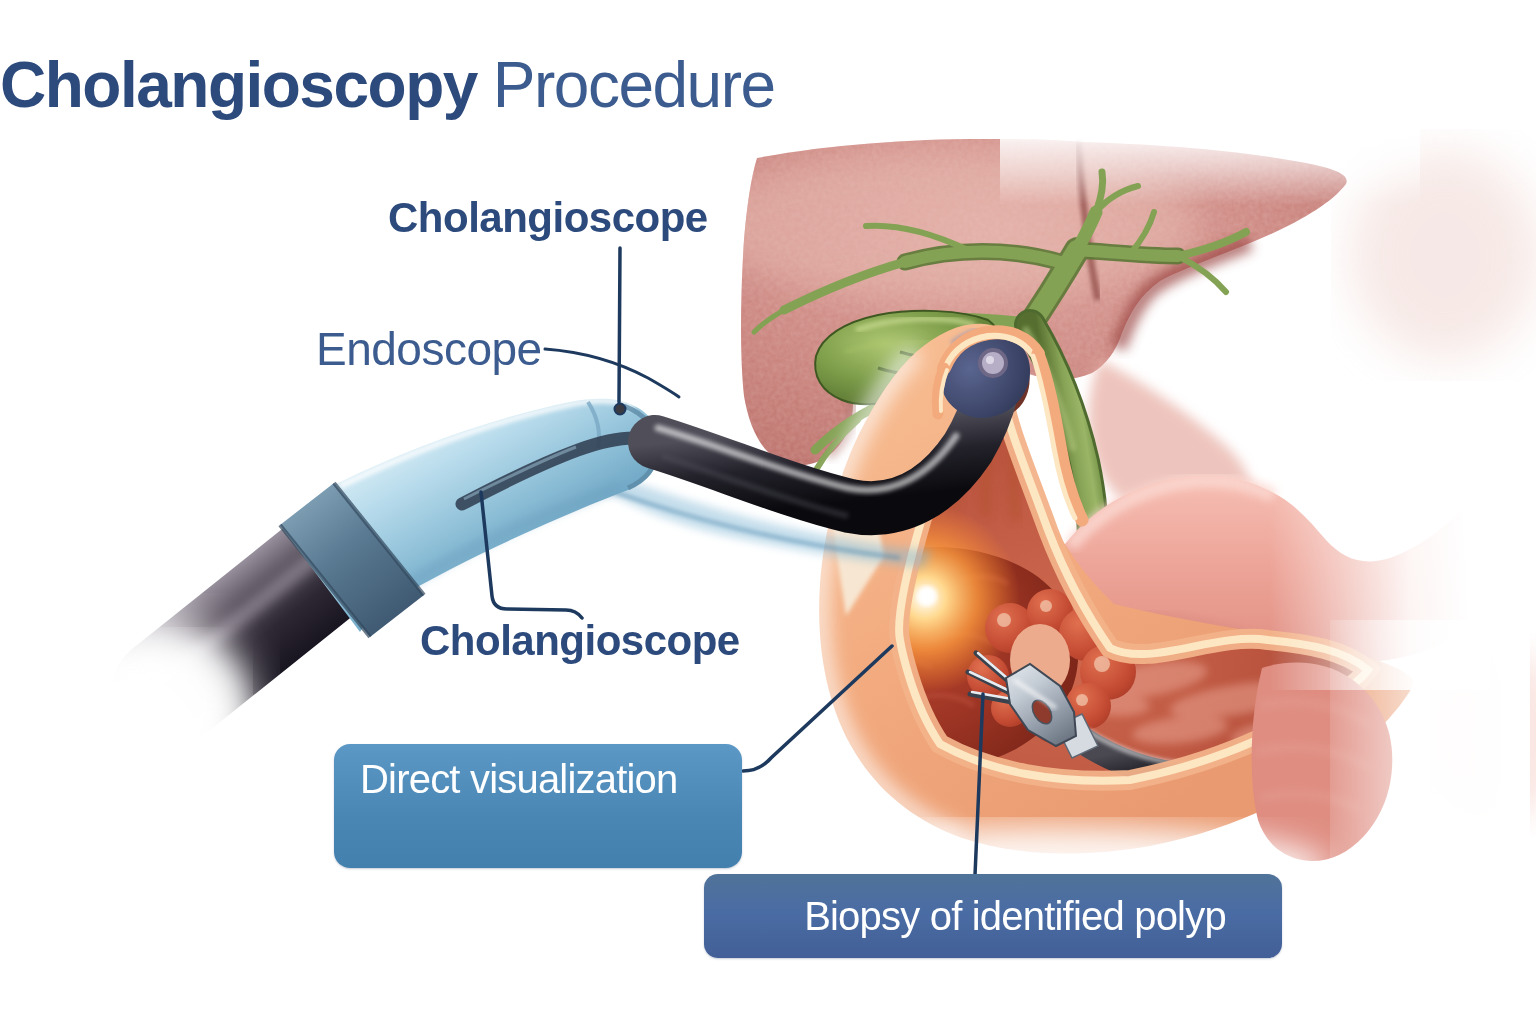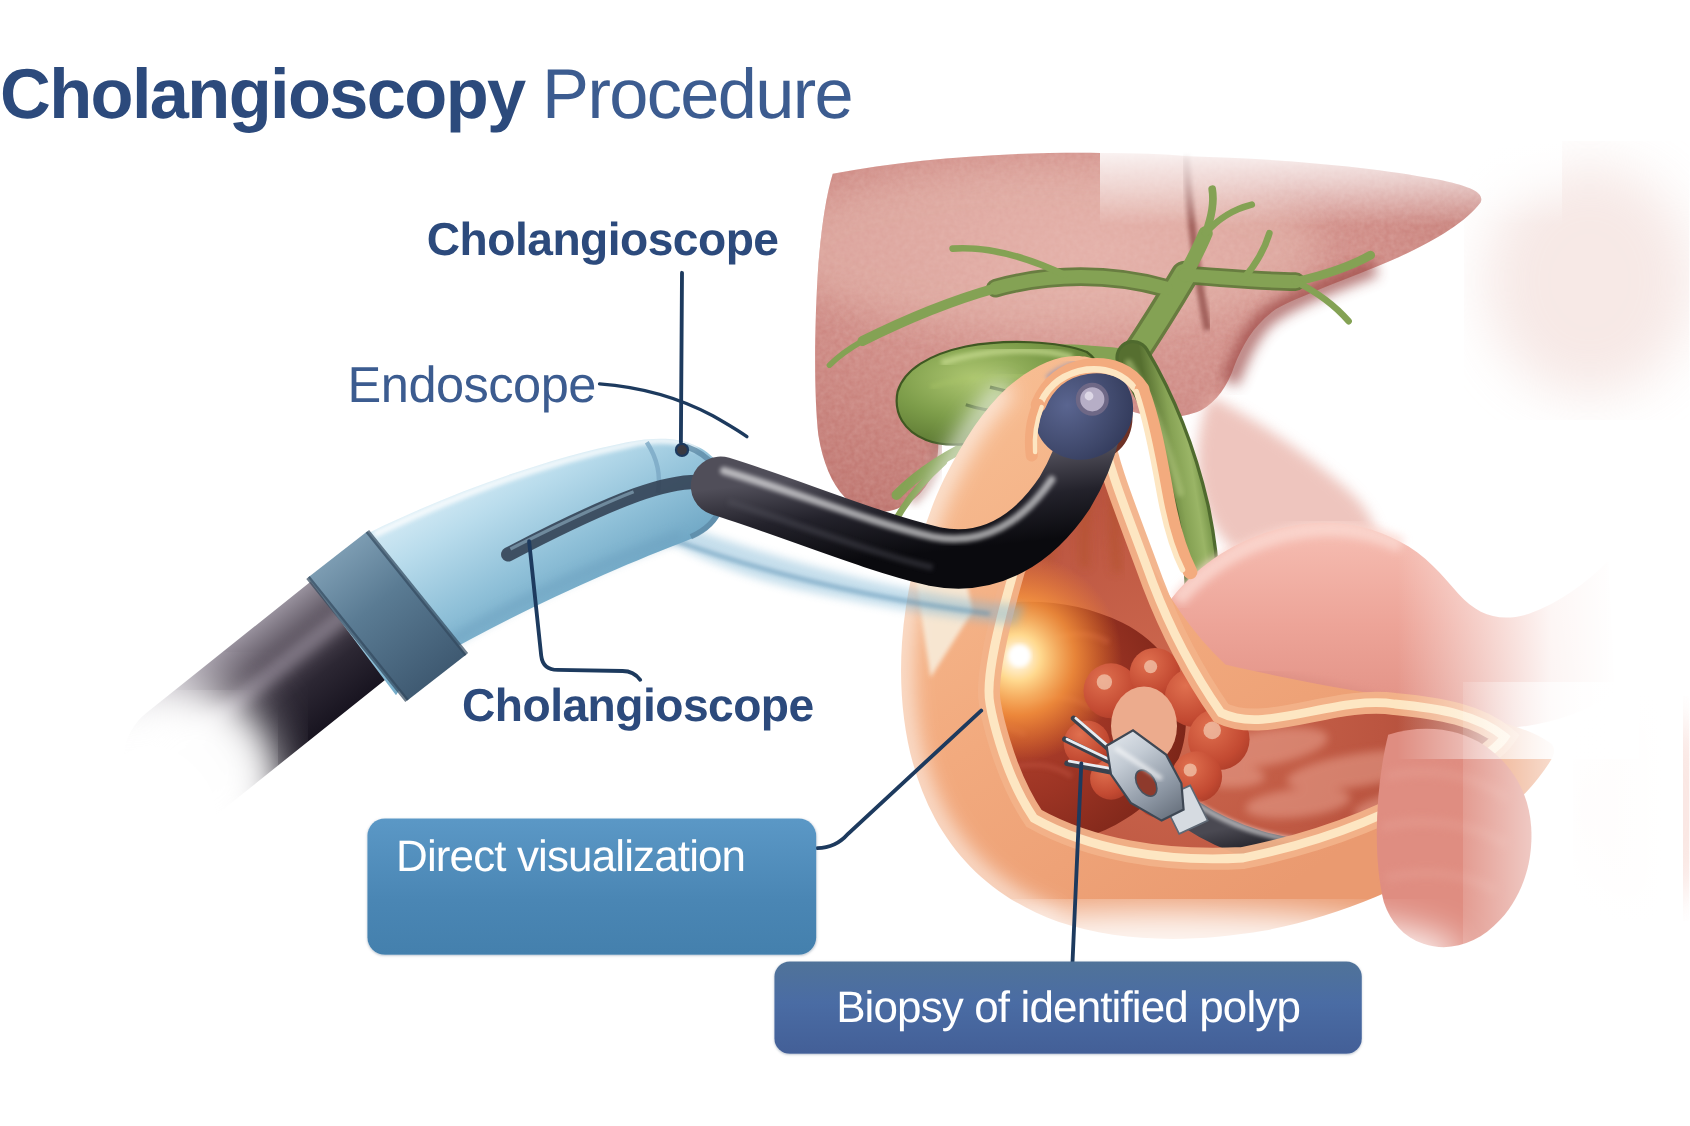--- a/index.html
+++ b/index.html
@@ -7,21 +7,21 @@
          font-family:"Liberation Sans","DejaVu Sans",sans-serif;}
   .stage svg{position:absolute;left:0;top:0;}
   .page-title{position:absolute;left:0;top:48px;width:100%;text-align:left;
               font-size:64px;letter-spacing:-1.5px;color:#2c4a7c;white-space:nowrap;}
   .page-title .t-bold{font-weight:700;color:#2c4a7c;}
   .page-title .t-reg{font-weight:400;color:#3c5c90;margin-left:16px;}
   .anat-label{position:absolute;color:#2c4a7c;white-space:nowrap;}
   .lbl-bold{font-weight:700;font-size:42px;letter-spacing:-0.5px;text-align:right;}
   .lbl-reg{font-weight:400;font-size:46px;letter-spacing:-0.5px;color:#3c5c90;}
   .callout{position:absolute;color:#ffffff;border-radius:16px;
-           box-shadow:0 1px 2px rgba(30,58,95,.25);}
+           box-shadow:0 1px 2px rgba(30,58,95,.25);padding-left:44px;}
   .callout-dv{left:334px;top:731px;width:408px;height:124px;
               background:linear-gradient(180deg,#5b98c6 0%,#4a86b4 60%,#4480ad 100%);
               padding:10px 0 0 26px;box-sizing:border-box;
               font-size:40px;line-height:1.26;letter-spacing:-0.8px;margin-top:13px;}
   .callout-bi{left:704px;top:874px;width:534px;height:84px;border-radius:14px;
               background:linear-gradient(180deg,#507399 0%,#4a6ca4 45%,#435f97 100%);
               display:flex;align-items:center;justify-content:center;
               font-size:40px;letter-spacing:-0.8px;}
 </style>
 </head>

